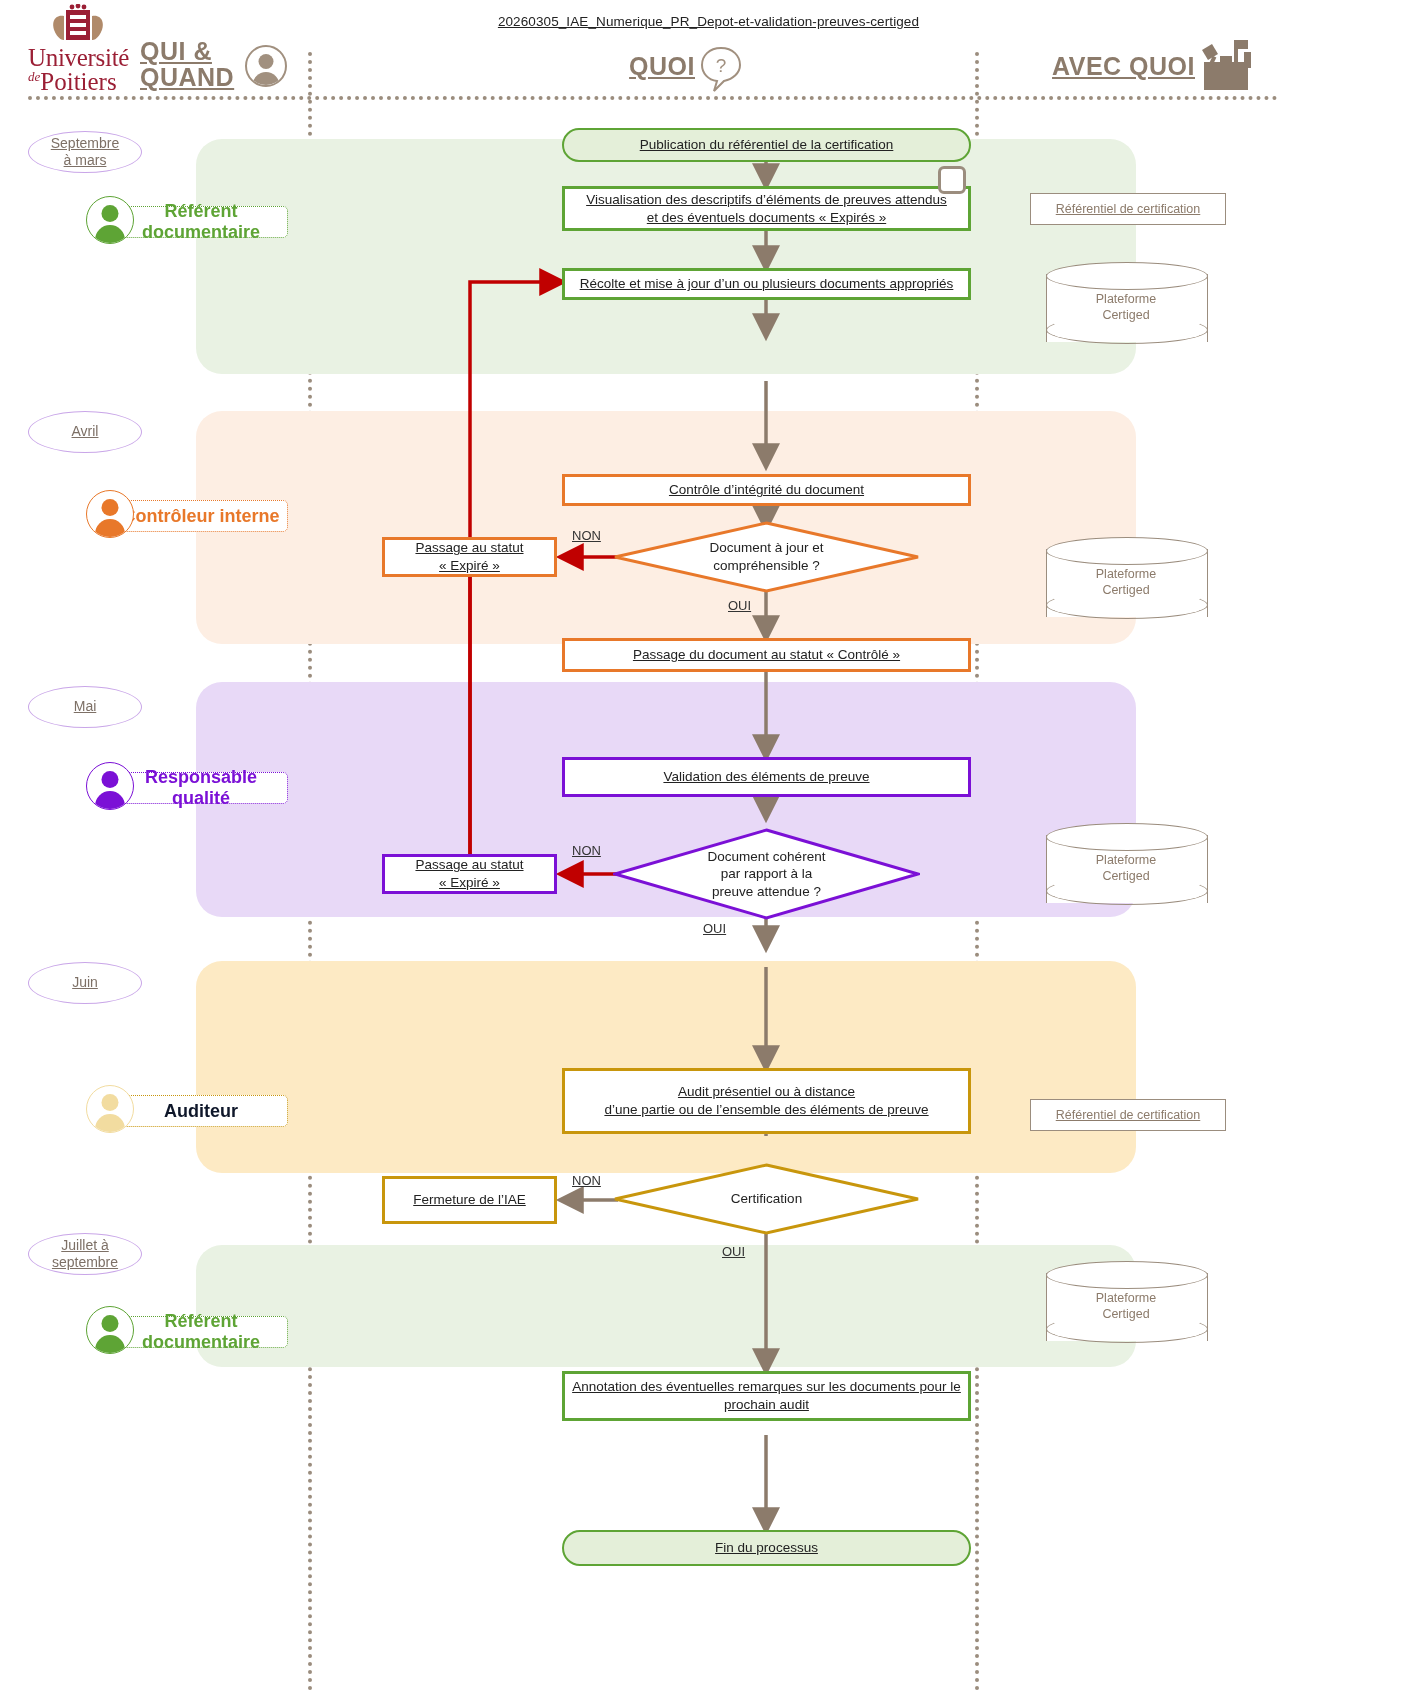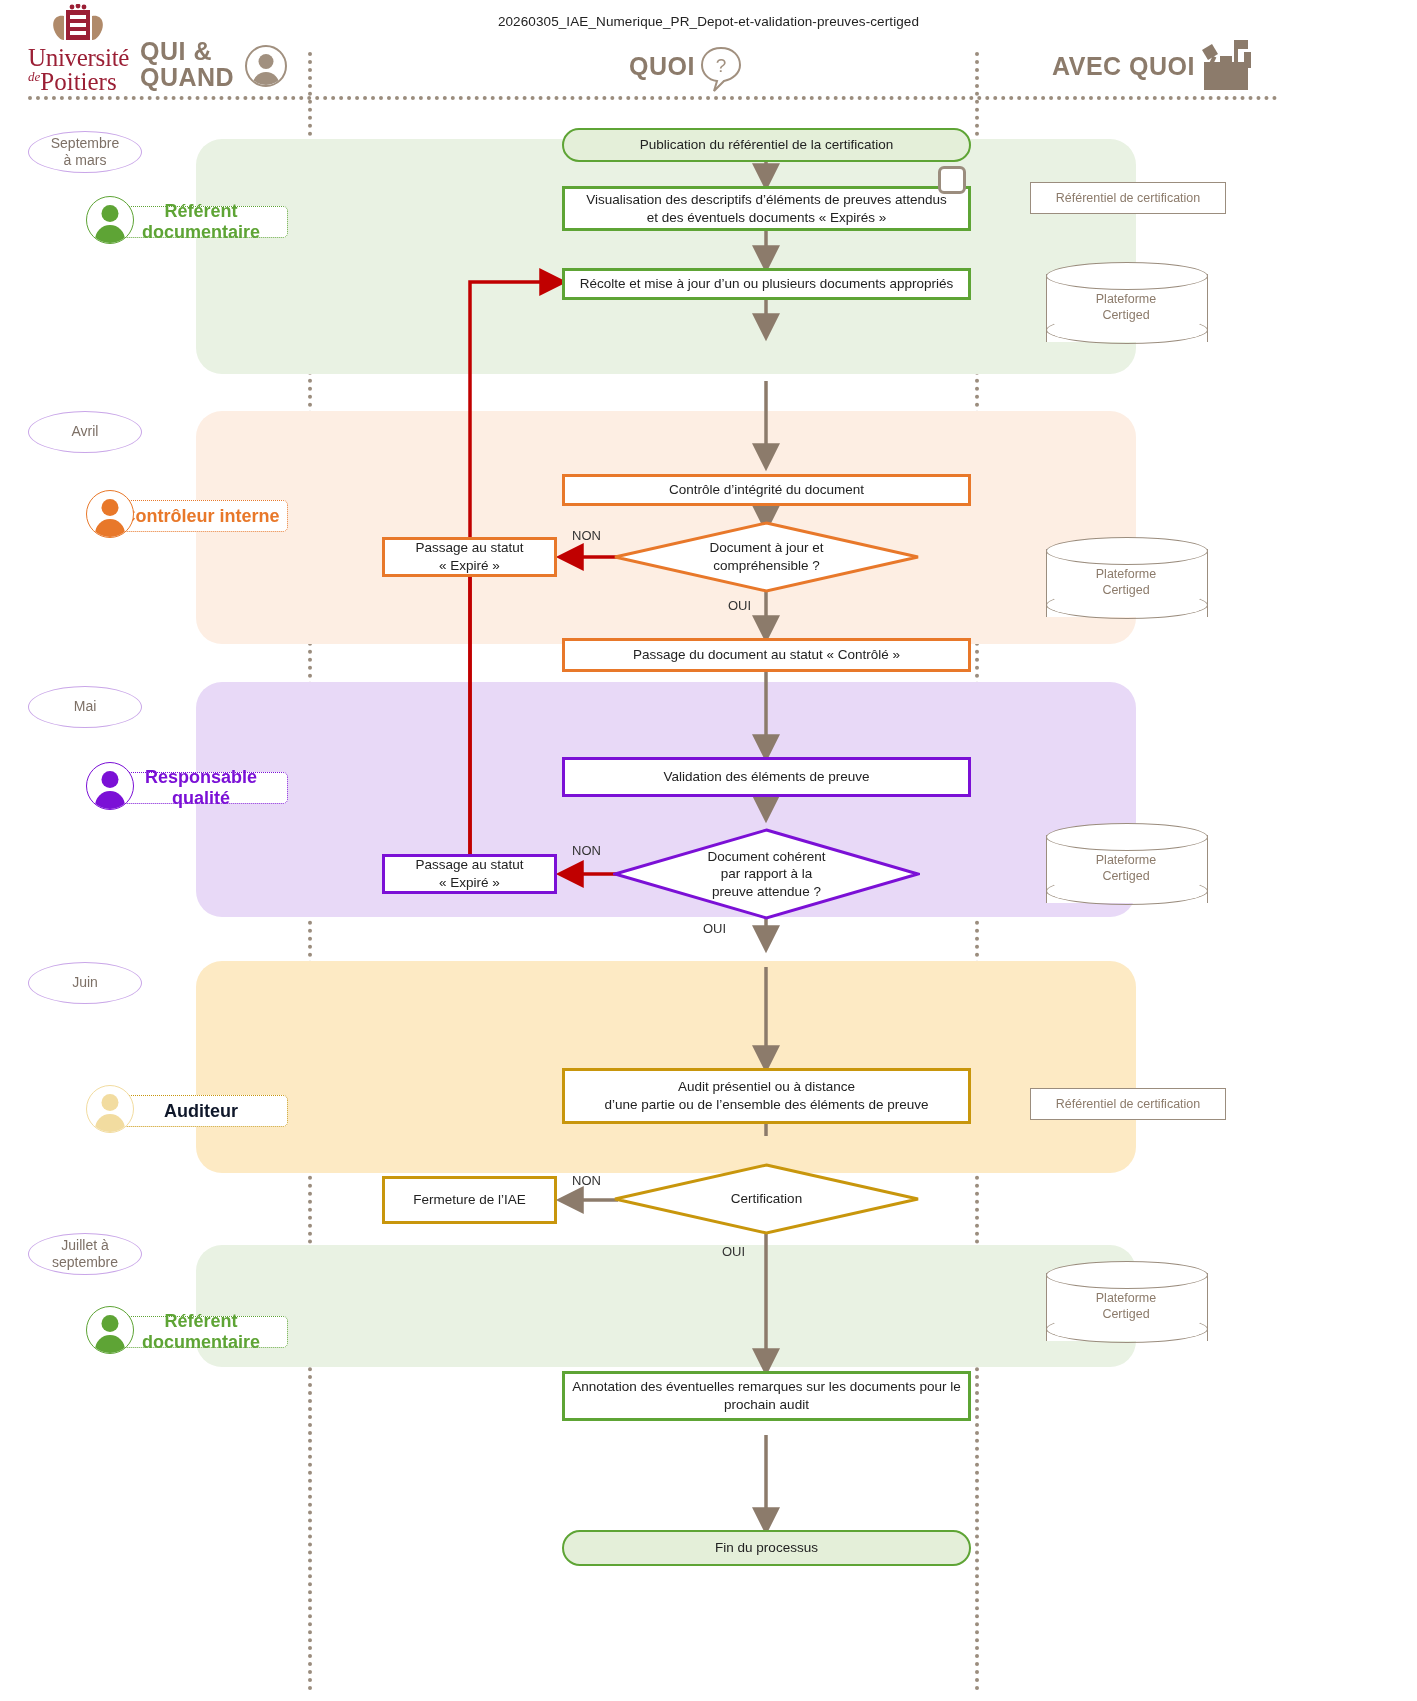--- a/index.html
+++ b/index.html
@@ -7,21 +7,21 @@
     font-family:"Liberation Sans", sans-serif;
     color:#3a3a3a;
   }
   #page{
     position:relative;
     width:1417px;
     height:1701px;
     overflow:hidden;
     background:#ffffff;
   }
-  .abs{position:absolute;box-sizing:border-box;}
+  .abs{position:absolute;box-sizing:border-box;text-decoration:underline;}
 
   
   #doc-title{
     top:14px; left:0; width:1417px;
     text-align:center;
     font-size:13.5px;
     color:#222;
     letter-spacing:.1px;
   }
   .hdr-label{
@@ -153,21 +153,21 @@
   }
 
   
   svg.wires{position:absolute;left:0;top:0;width:1417px;height:1701px;pointer-events:none;}
 
   
   .doc-shape{
     width:196px;height:32px;left:1030px;
     background:#fff;border:1.3px solid #9b8d7e;
     display:flex;align-items:center;justify-content:center;
-    font-size:12.5px;color:#8c7b6b;
+    font-size:12.5px;color:#8c7b6b;margin-top:11px;
   }
   #doc-ref-1{top:182px;}
   #doc-ref-2{top:1088px;}
   .db{
     width:160px;height:92px;left:1046px;
   }
   .db .db-body{
     position:absolute;left:0;top:12px;width:160px;height:68px;
     border-left:1.3px solid #9b8d7e;border-right:1.3px solid #9b8d7e;
     background:#fff;
@@ -404,21 +404,21 @@
       </div>
   </div>
   <div class="abs branch" style="top:843px;left:572px;">NON</div>
   <div class="abs branch" style="top:921px;left:703px;">OUI</div>
 
   <div class="abs shape proc p-purple" style="top:854px;left:382px;width:175px;height:40px;">
     <span><span>Passage au statut</span><br><span>« Expiré »</span></span>
   </div>
 
 
-  <div class="abs shape proc p-gold" style="top:1068px;left:562px;width:409px;height:56px;">
+  <div class="abs shape proc p-gold" style="top:1068px;left:562px;width:409px;height:66px;">
     <span><span>Audit présentiel ou à distance</span><br><span>d’une partie ou de l’ensemble des éléments de preuve</span></span>
   </div>
 
   <div class="abs diamond" style="top:1163px;left:613px;width:307px;height:72px;">
     <svg width="307" height="72" viewBox="0 0 307 72" style="position:absolute;left:0;top:0;">
       <polygon points="153.5,2 305,36 153.5,70 2,36" fill="#fff" stroke="#c8960c" stroke-width="3"></polygon>
     </svg>
     <div class="dlabel">
         <span>Certification</span>
       </div>

